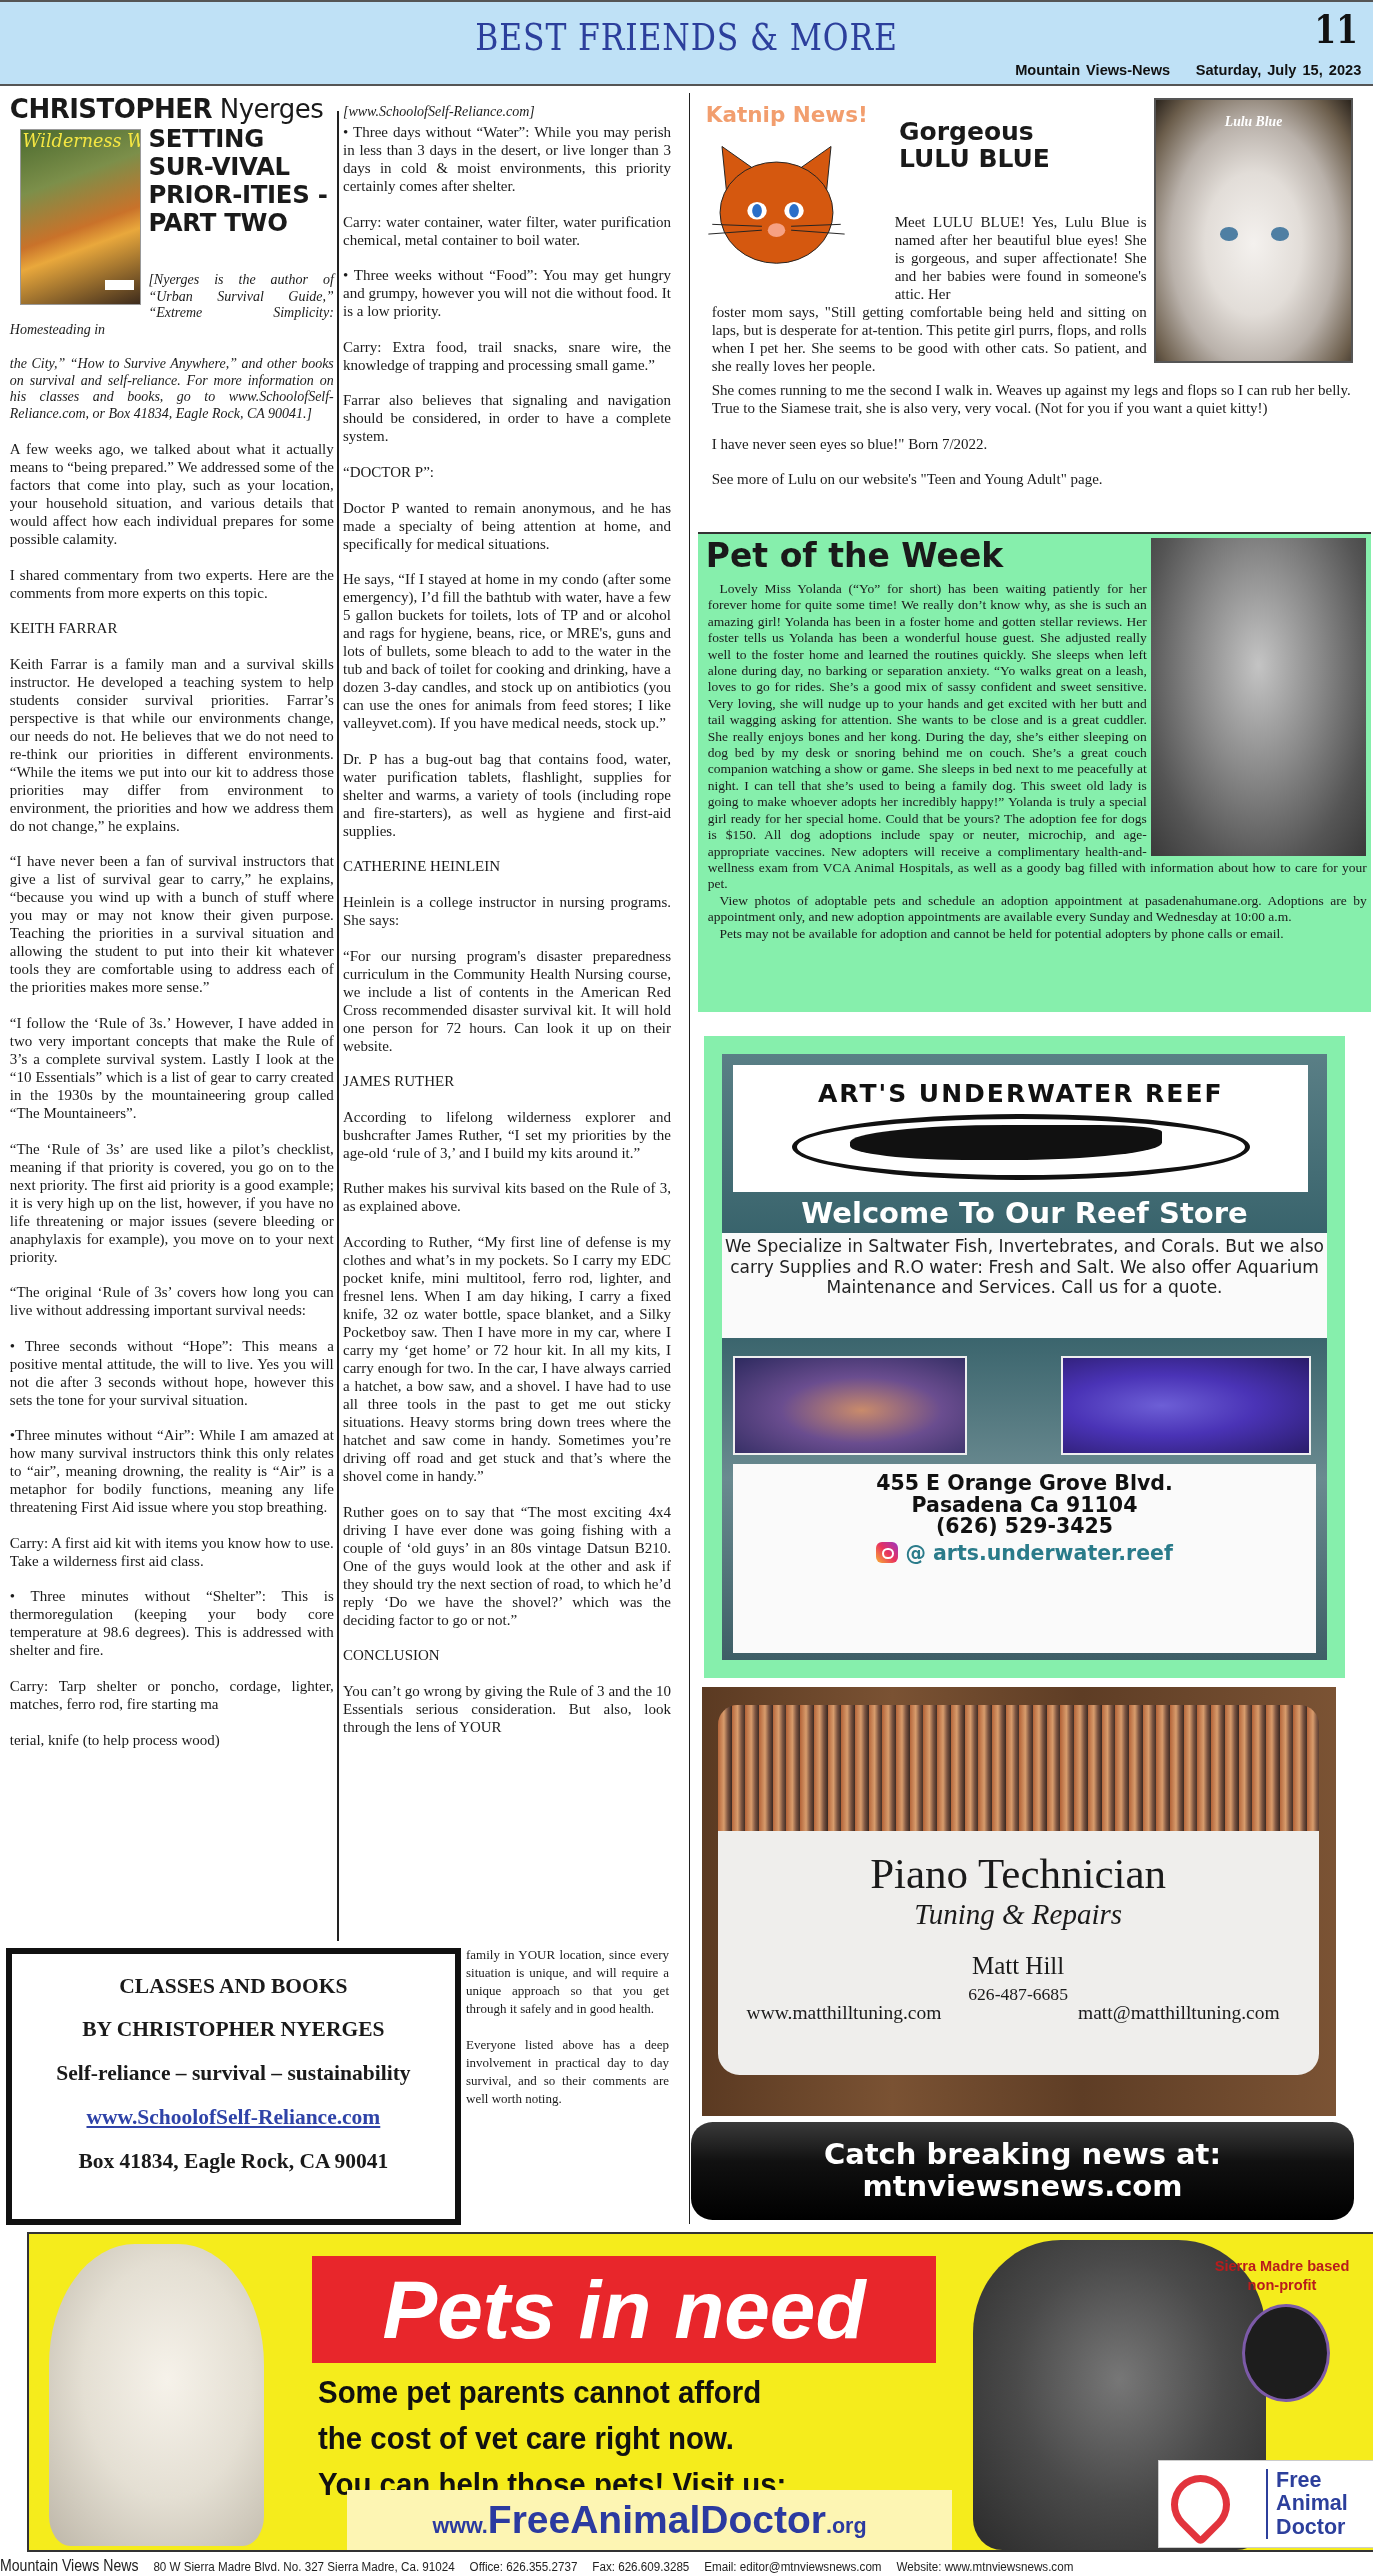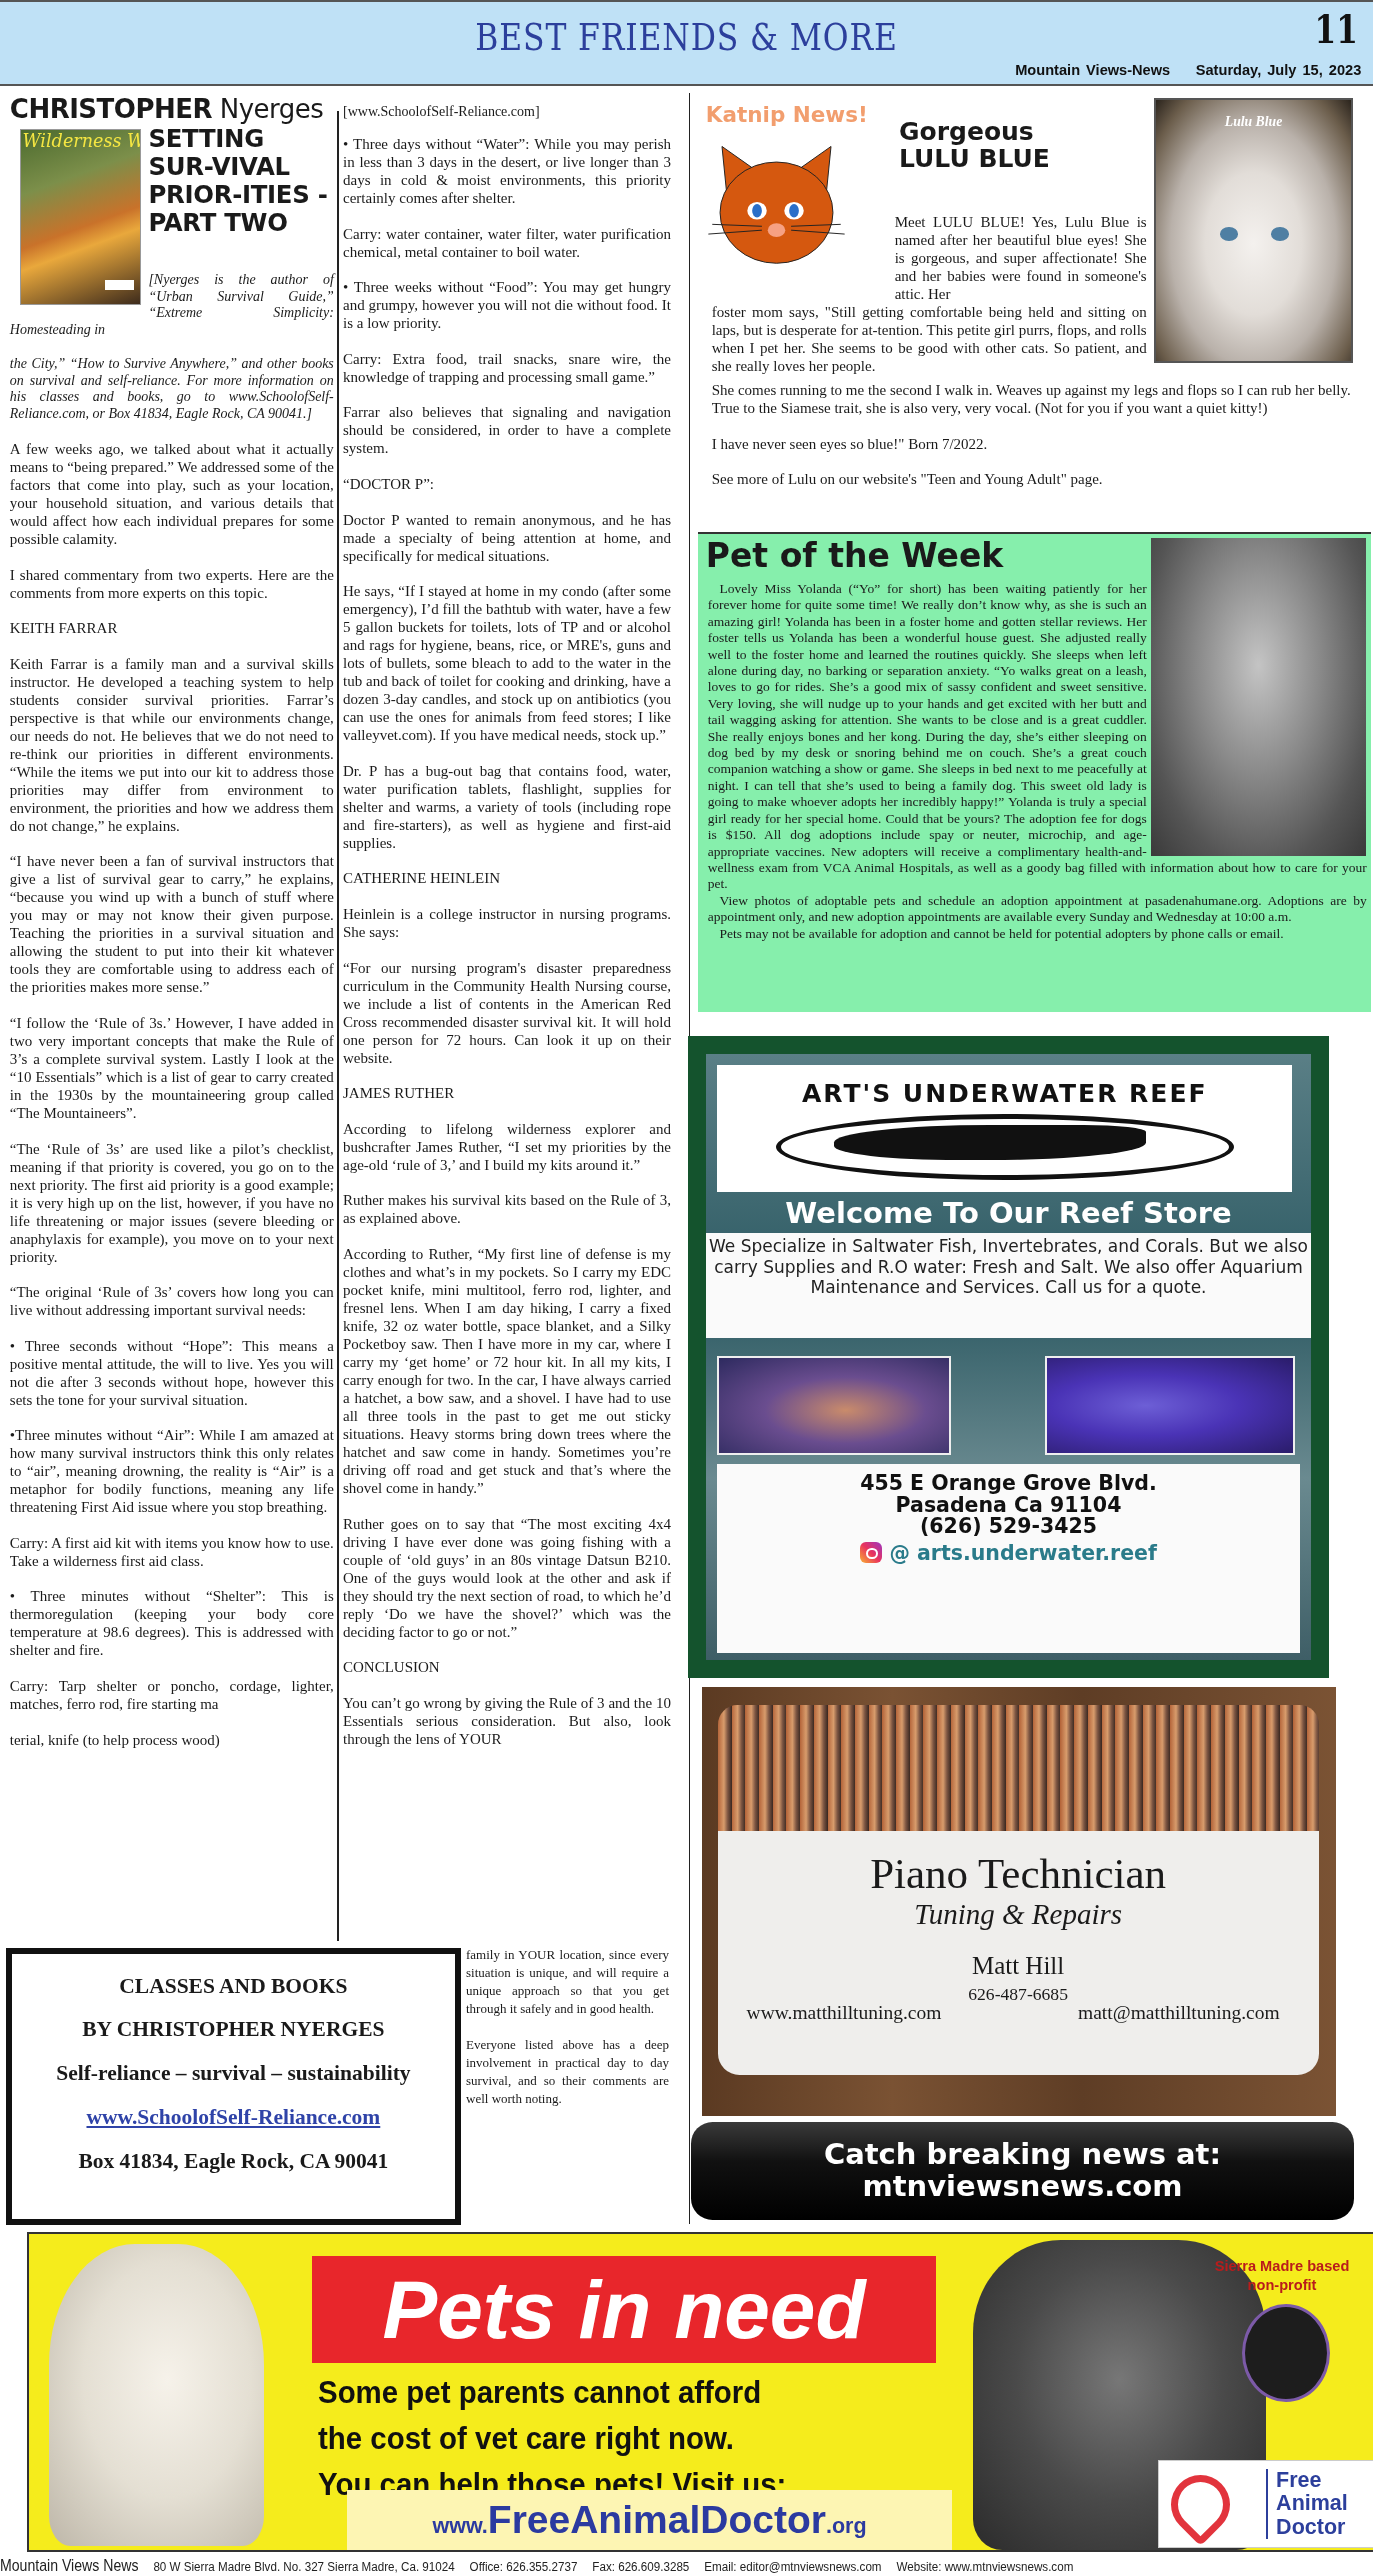--- a/index.html
+++ b/index.html
@@ -28,21 +28,21 @@
   .byline { font-family: "DejaVu Sans", sans-serif; font-size: 26px; line-height: 31px; letter-spacing: -0.5px; white-space: nowrap; }
   .byline b { font-weight: 900; }
   .book-cover { float: left; width: 121px; height: 176px; margin: 3.9px 7.8px 3.9px 9.8px; position: relative;
     background: linear-gradient(160deg, #4b6a2e 0%, #7c8f4a 30%, #c9722a 55%, #e9a83c 65%, #3d2b1c 100%);
     border: 1px solid #999; }
   .book-cover .bc-title { position: absolute; left: 2px; top: 2px; font-style: italic; font-size: 17.6px; color: #f5e642; font-family: "DejaVu Serif", serif; white-space: nowrap; overflow: hidden; width: 117px; }
   .book-cover .bc-label { position: absolute; right: 5.9px; bottom: 13.7px; width: 29px; height: 9.8px; background: #fff; }
   .headline { font-family: "DejaVu Sans", sans-serif; font-weight: bold; font-size: 24.4px; line-height: 28px; text-align: left; letter-spacing: -0.3px; }
   .author-note { font-style: italic; font-size: 14px; line-height: 16.6px; margin-top: 35px; clear: none; }
   .author-note2 { font-style: italic; font-size: 14px; line-height: 16.6px; clear: both; margin-bottom: 27px; }
-  .col2 .url-note { font-size: 14px; margin-bottom: 14px; }
+  .col2 .url-note { font-style: italic; font-size: 14px; margin-bottom: 2px; }
 
   
   .classes-box { position: absolute; left: 5.9px; top: 1948px; width: 455px; height: 277px;
     border: 6.8px solid #111; text-align: center; font-family: "Liberation Serif", serif; font-weight: bold; }
   .classes-box div { font-size: 21.5px; line-height: 23.4px; margin-top: 20.5px; }
   .classes-box .link { color: #2f43a8; text-decoration: underline; }
 
   .col2b { position: absolute; left: 466px; top: 1946px; width: 203px; font-size: 13px; line-height: 18px; text-align: justify; }
   .col2b p { margin-bottom: 17.6px; }
 
@@ -65,21 +65,21 @@
 
   .pet-week { position: absolute; left: 698px; top: 532px; width: 673px; height: 480px; background: #86efac;
     border-top: 2.9px solid #333; }
   .pet-week .pw-title { position: absolute; left: 7.8px; top: 2px; font-family: "DejaVu Sans", sans-serif; font-weight: bold; font-size: 33px; }
   .dog-photo { position: absolute; left: 453px; top: 3.9px; width: 215px; height: 318px;
     background: radial-gradient(ellipse at 50% 40%, #c4c4c4 0%, #8a8a8a 40%, #555 75%, #3a3a3a 100%); }
   .pet-week .pw-text { position: absolute; left: 9.8px; top: 47px; width: 659px; font-size: 13.5px; line-height: 16.4px; text-align: justify; }
   .pet-week .pw-text .float-space { float: right; width: 220px; height: 273px; }
   .pet-week .pw-text p { text-indent: 11.7px; }
 
-  .reef-ad { position: absolute; left: 688px; top: 1036px; width: 641px; height: 642px; background: #14532d; }
+  .reef-ad { position: absolute; left: 704px; top: 1036px; width: 641px; height: 642px; background: #86efac; }
   .reef-inner { position: absolute; left: 17.6px; top: 17.6px; right: 17.6px; bottom: 17.6px;
     background: linear-gradient(180deg, #5a7f86 0%, #2d5a63 40%, #6a8a90 70%, #3e5e66 100%); }
   .reef-logo { position: absolute; left: 11.7px; top: 11.7px; width: 575px; height: 127px; background: #fff; }
   .reef-logo .name { position: absolute; left: 0; right: 0; top: 13.7px; text-align: center; font-family: "DejaVu Sans", sans-serif; font-weight: bold; font-size: 25px; letter-spacing: 2px; color: #111; }
   .reef-logo .shark { position: absolute; left: 59px; top: 49px; width: 458px; height: 66px; border: 5.9px solid #111; border-radius: 50%; }
   .reef-logo .shark-body { position: absolute; left: 117px; top: 60px; width: 312px; height: 35px; background: #111; border-radius: 50% 20% 50% 40%; }
   .reef-welcome { position: absolute; left: 0; right: 0; top: 142px; text-align: center; font-family: "DejaVu Sans", sans-serif; font-weight: bold; font-size: 29px; color: #fff; }
   .reef-desc { position: absolute; left: 0; right: 0; top: 179px; height: 105px; background: #fafafa; text-align: center;
     font-family: "DejaVu Sans", sans-serif; font-size: 17px; line-height: 20.5px; padding-top: 3.9px; color: #222; }
   .reef-photo { position: absolute; top: 302px; height: 99px; border: 2.9px solid #eee; }

